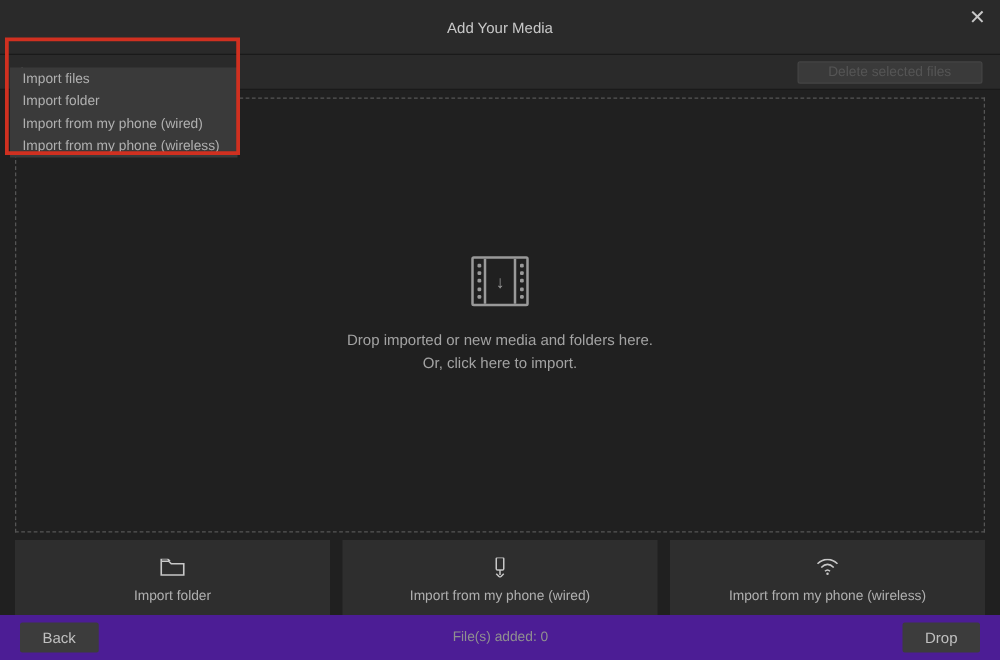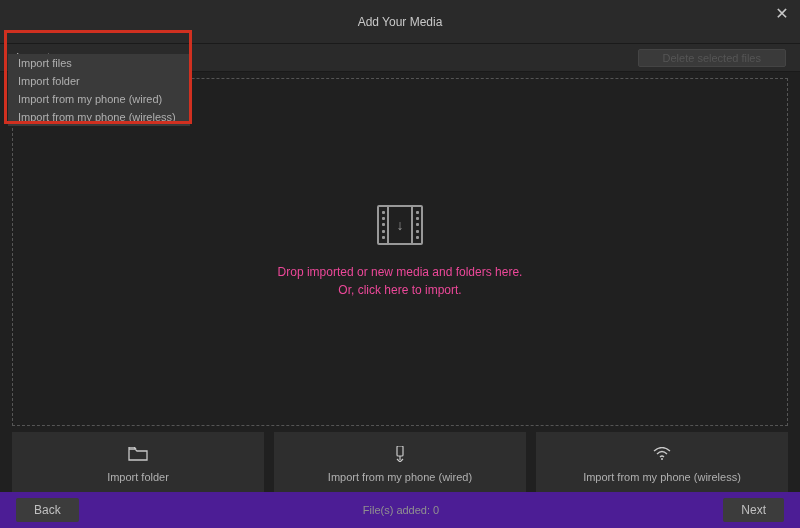--- a/index.html
+++ b/index.html
@@ -130,21 +130,21 @@
       border-right: 2px solid #999;
       display: flex;
       align-items: center;
       justify-content: center;
     }
     .arrow-down {
       font-size: 14px;
       color: #999;
     }
     .drop-text {
-      color: #ec4899;
+      color: #a3a3a3;
       font-size: 12px;
       text-align: center;
       line-height: 1.5;
     }
     .action-row {
       display: flex;
       gap: 10px;
       padding: 0 12px;
       margin-top: 4px;
     }
@@ -278,14 +278,14 @@
           <circle cx="9" cy="12" r="1" fill="#c8c8c8"></circle>
         </svg>
     </div>
     <div class="action-label">Import from my phone (wireless)</div>
   </div>
 </div>
 
 <div class="footer">
   <button class="footer-btn">Back</button>
   <div class="footer-center">File(s) added: 0</div>
-  <button class="footer-btn">Next</button>
+  <button class="footer-btn">Drop</button>
 </div>
 
 </body></html>

